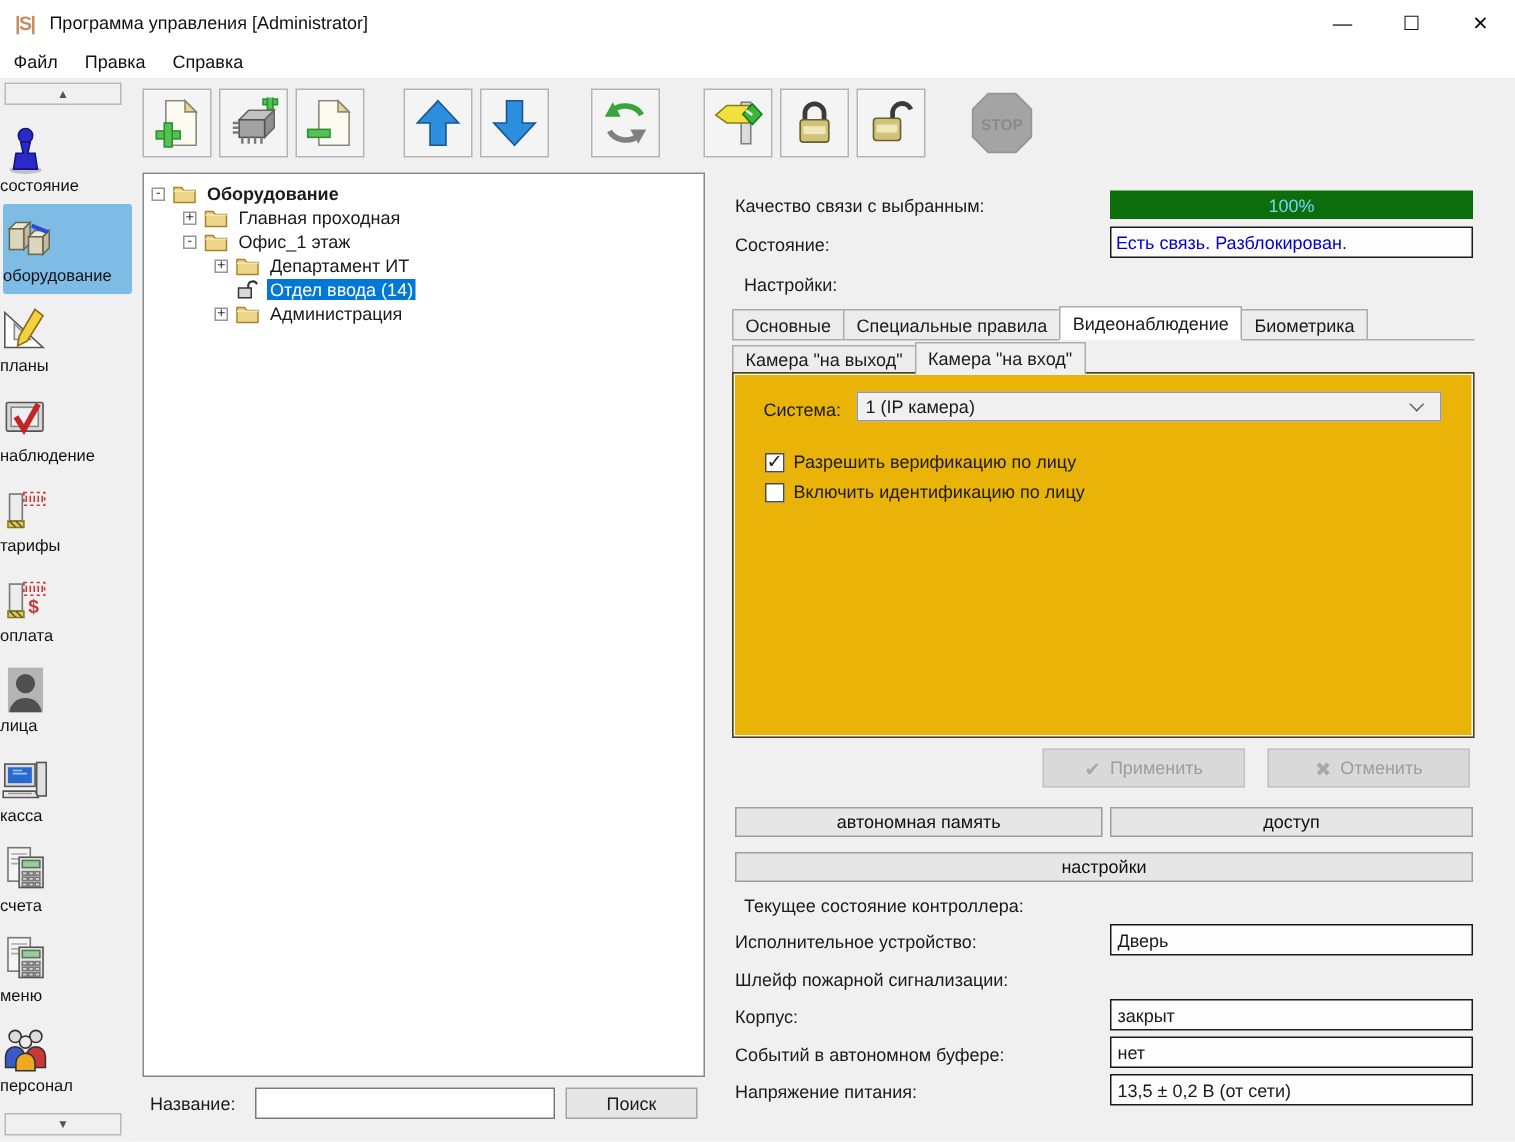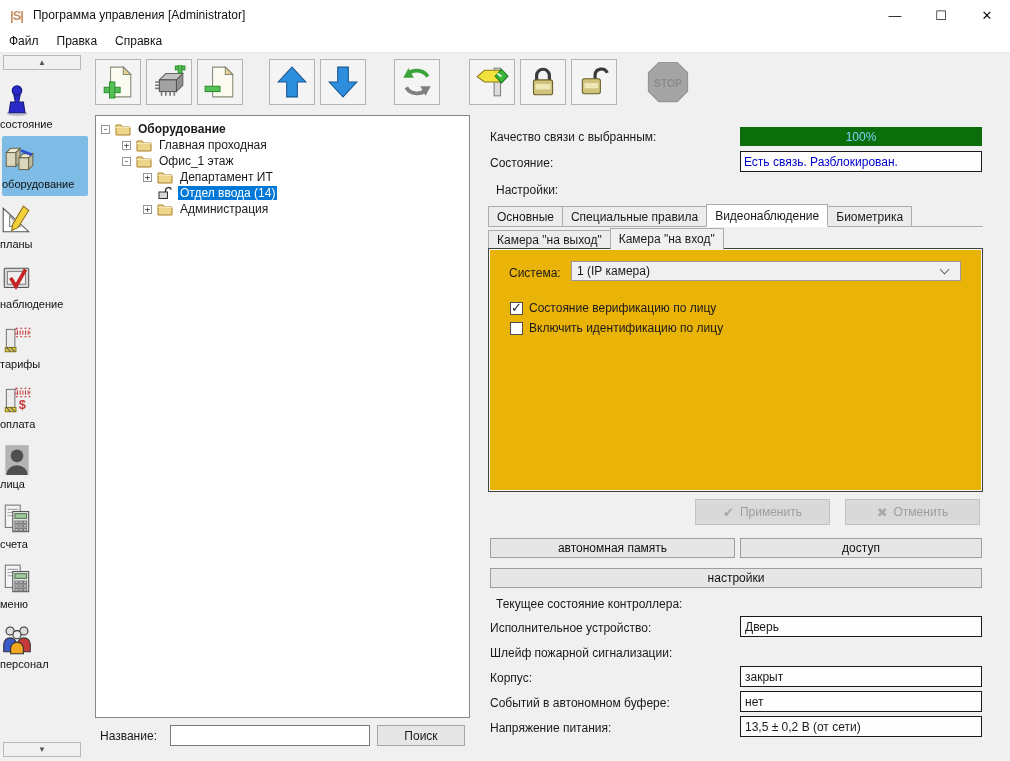--- a/index.html
+++ b/index.html
@@ -253,20 +253,31 @@
         </svg>
         <span class="lbl">оплата</span>
       </div>
       <div class="side-item">
         <svg class="ic" viewBox="0 0 32 32">
           <rect x="5" y="2" width="22" height="28" fill="#b4b4b4"></rect>
           <circle cx="16" cy="12" r="6" fill="#4f4f4f"></circle>
           <path d="M6 30 a10 9 0 0 1 20 0 z" fill="#4f4f4f"></path>
         </svg>
         <span class="lbl">лица</span>
+      </div>
+      <div class="side-item">
+        <svg class="ic" viewBox="0 0 32 32">
+          <rect x="23" y="5" width="6" height="21" fill="#e0e0e0" stroke="#555"></rect>
+          <rect x="3" y="6" width="19" height="14" fill="#dcdcdc" stroke="#555"></rect>
+          <rect x="5" y="8" width="15" height="10" fill="#2a6ad0"></rect>
+          <path d="M8 10 h6 M8 12 h9" stroke="#9ec8f0"></path>
+          <path d="M2 23 h20 l2 4 H2 z" fill="#e8e8e8" stroke="#555"></path>
+          <path d="M5 24.5 h15" stroke="#999"></path>
+        </svg>
+        <span class="lbl">касса</span>
       </div>
       <div class="side-item">
         <svg class="ic" viewBox="0 0 32 32">
           <rect x="5" y="2" width="14" height="21" fill="#f4f4f4" stroke="#777"></rect>
           <path d="M7 6 h10 M7 9 h10 M7 12 h10" stroke="#aaa"></path>
           <rect x="12" y="8" width="15" height="19" fill="#e4e4e4" stroke="#555"></rect>
           <rect x="14" y="10" width="11" height="4.5" fill="#9ec89e" stroke="#557755"></rect>
           <g fill="#d4d4d4" stroke="#777">
             <rect x="14" y="17" width="3" height="2.2"></rect>
               <rect x="18" y="17" width="3" height="2.2"></rect>
@@ -400,21 +411,21 @@
     </div>
 
     <div class="tabpage">
       <span class="sysrow">Система:</span>
       <div class="dropdown">
         <span class="val">1 (IP камера)</span>
         <span class="chev"></span>
       </div>
       <div class="cbrow cb1">
         <span class="cbox checked"></span>
-        <span>Состояние верификацию по лицу</span>
+        <span>Разрешить верификацию по лицу</span>
       </div>
       <div class="cbrow cb2">
         <span class="cbox"></span>
         <span>Включить идентификацию по лицу</span>
       </div>
     </div>
 
     <div class="dbtn btn-apply">
       <span class="gic">✔</span>
       <span>Применить</span>

